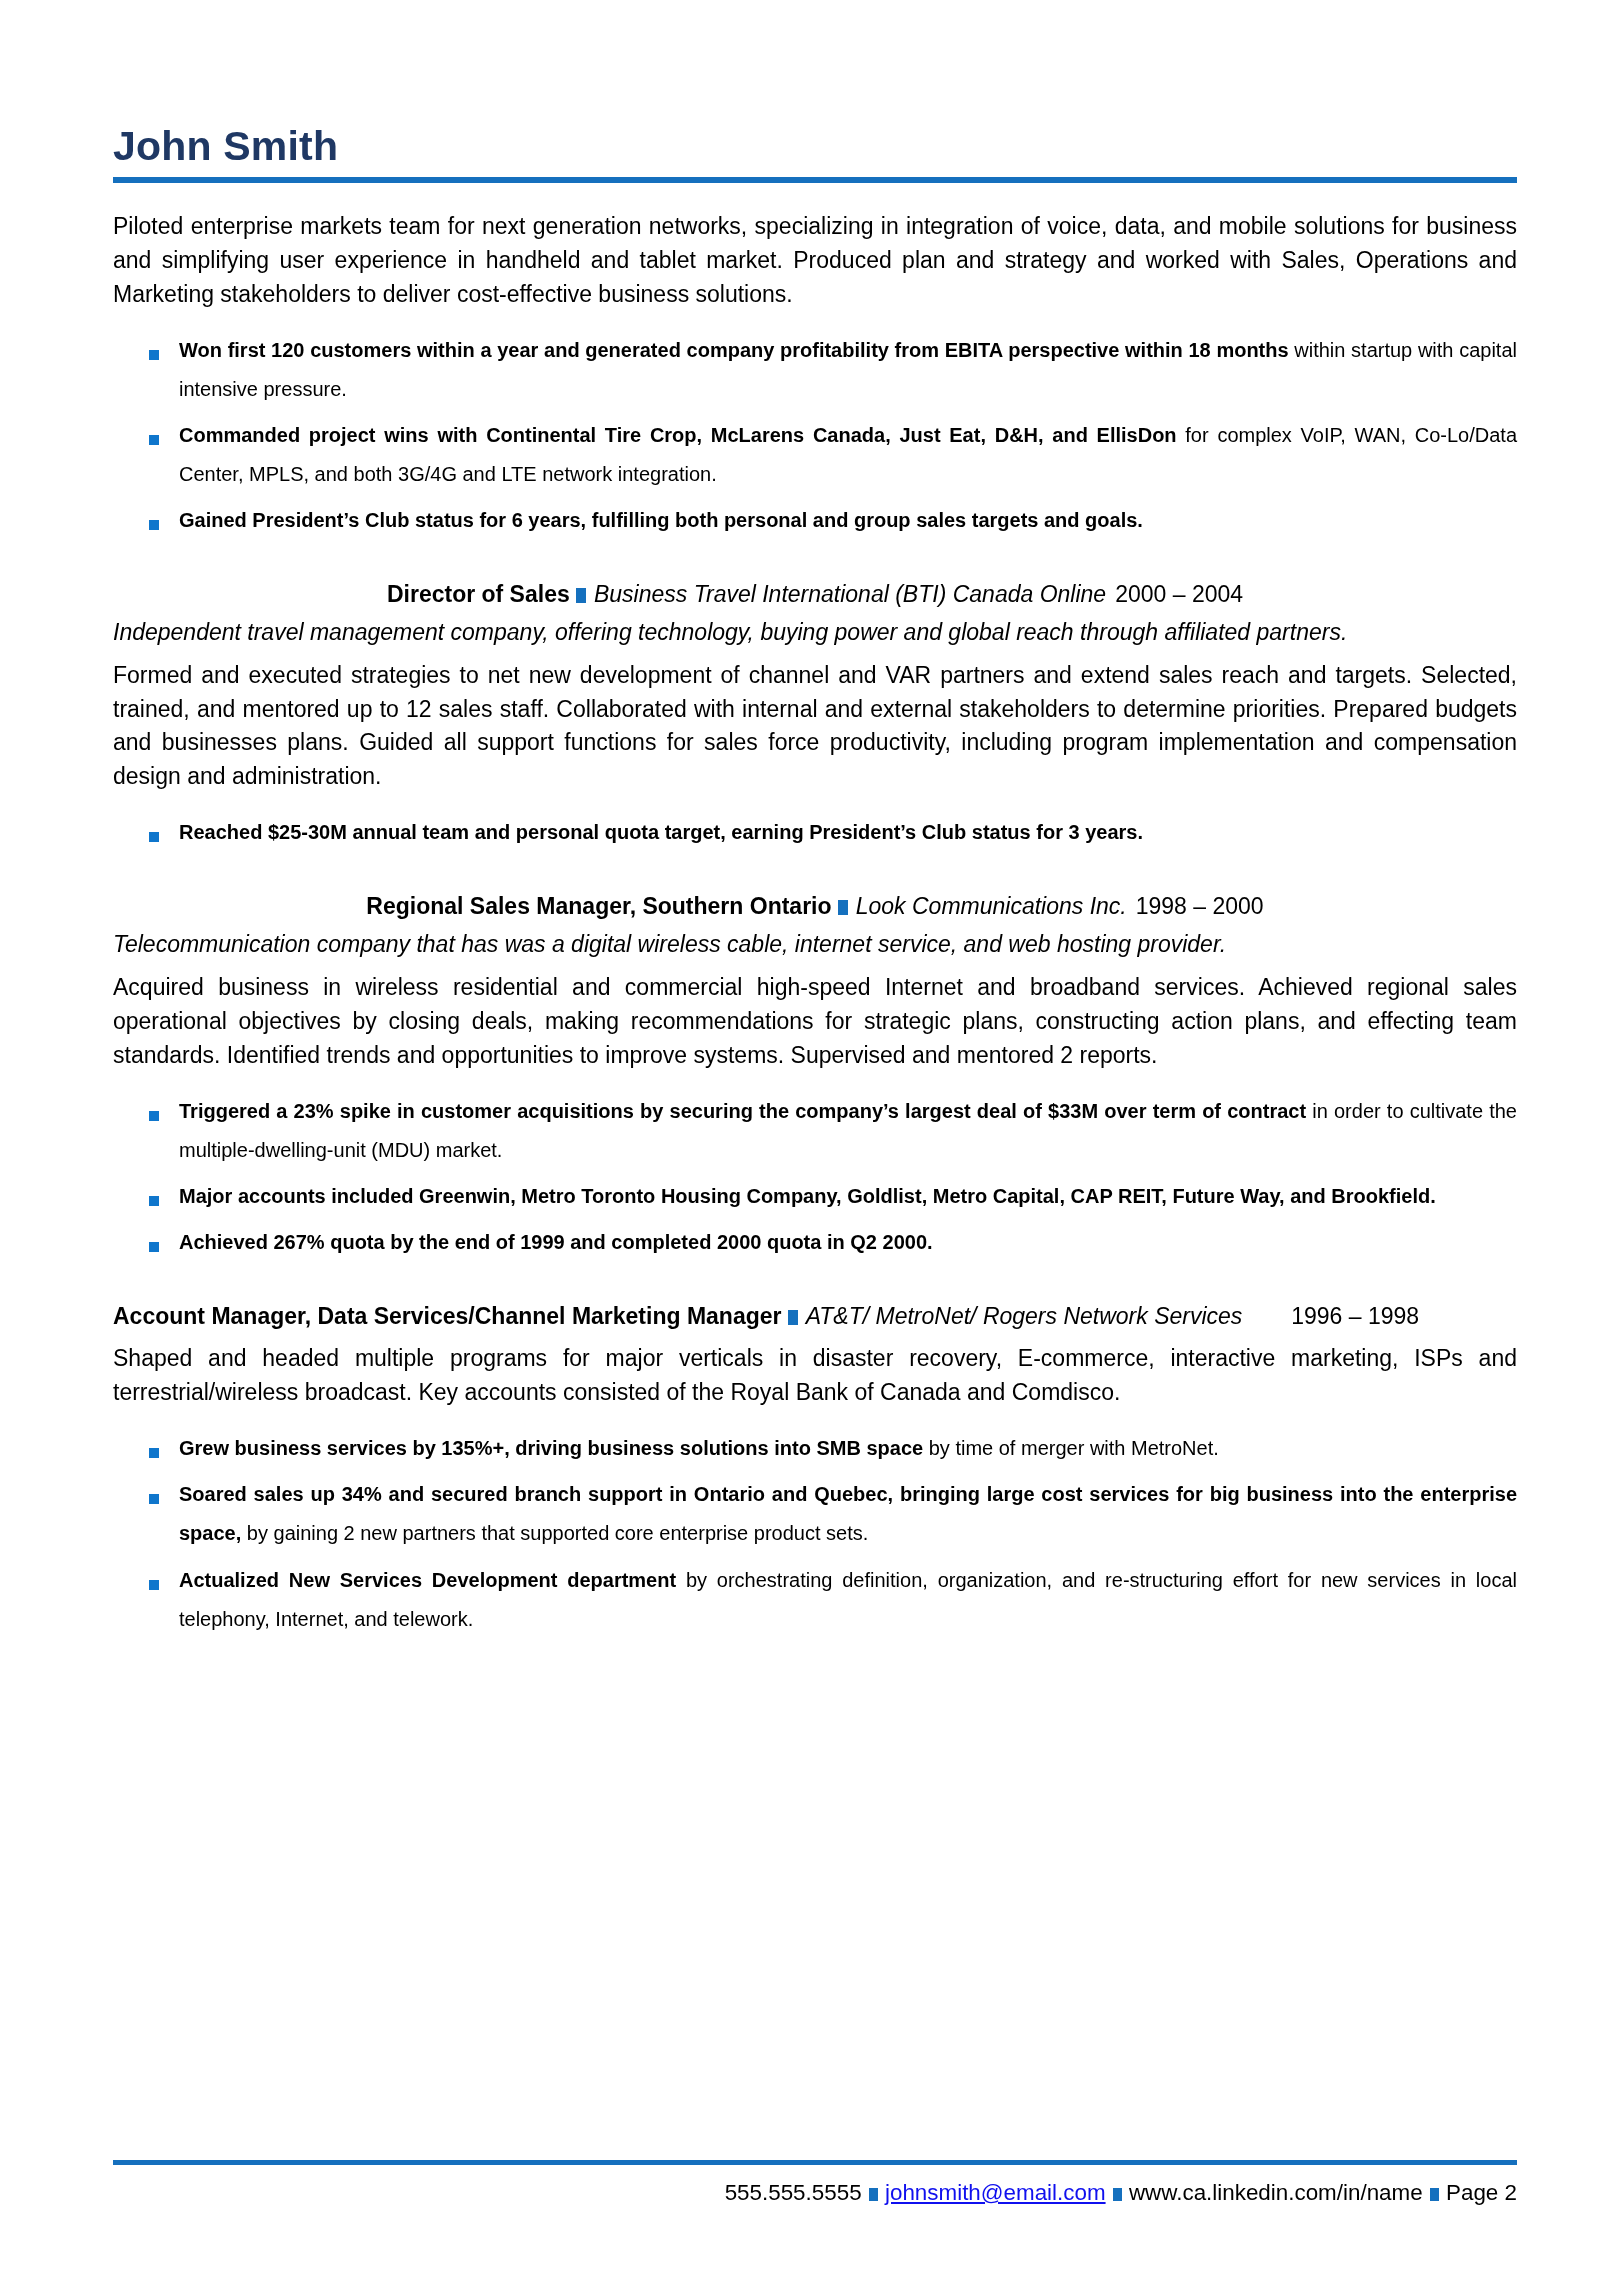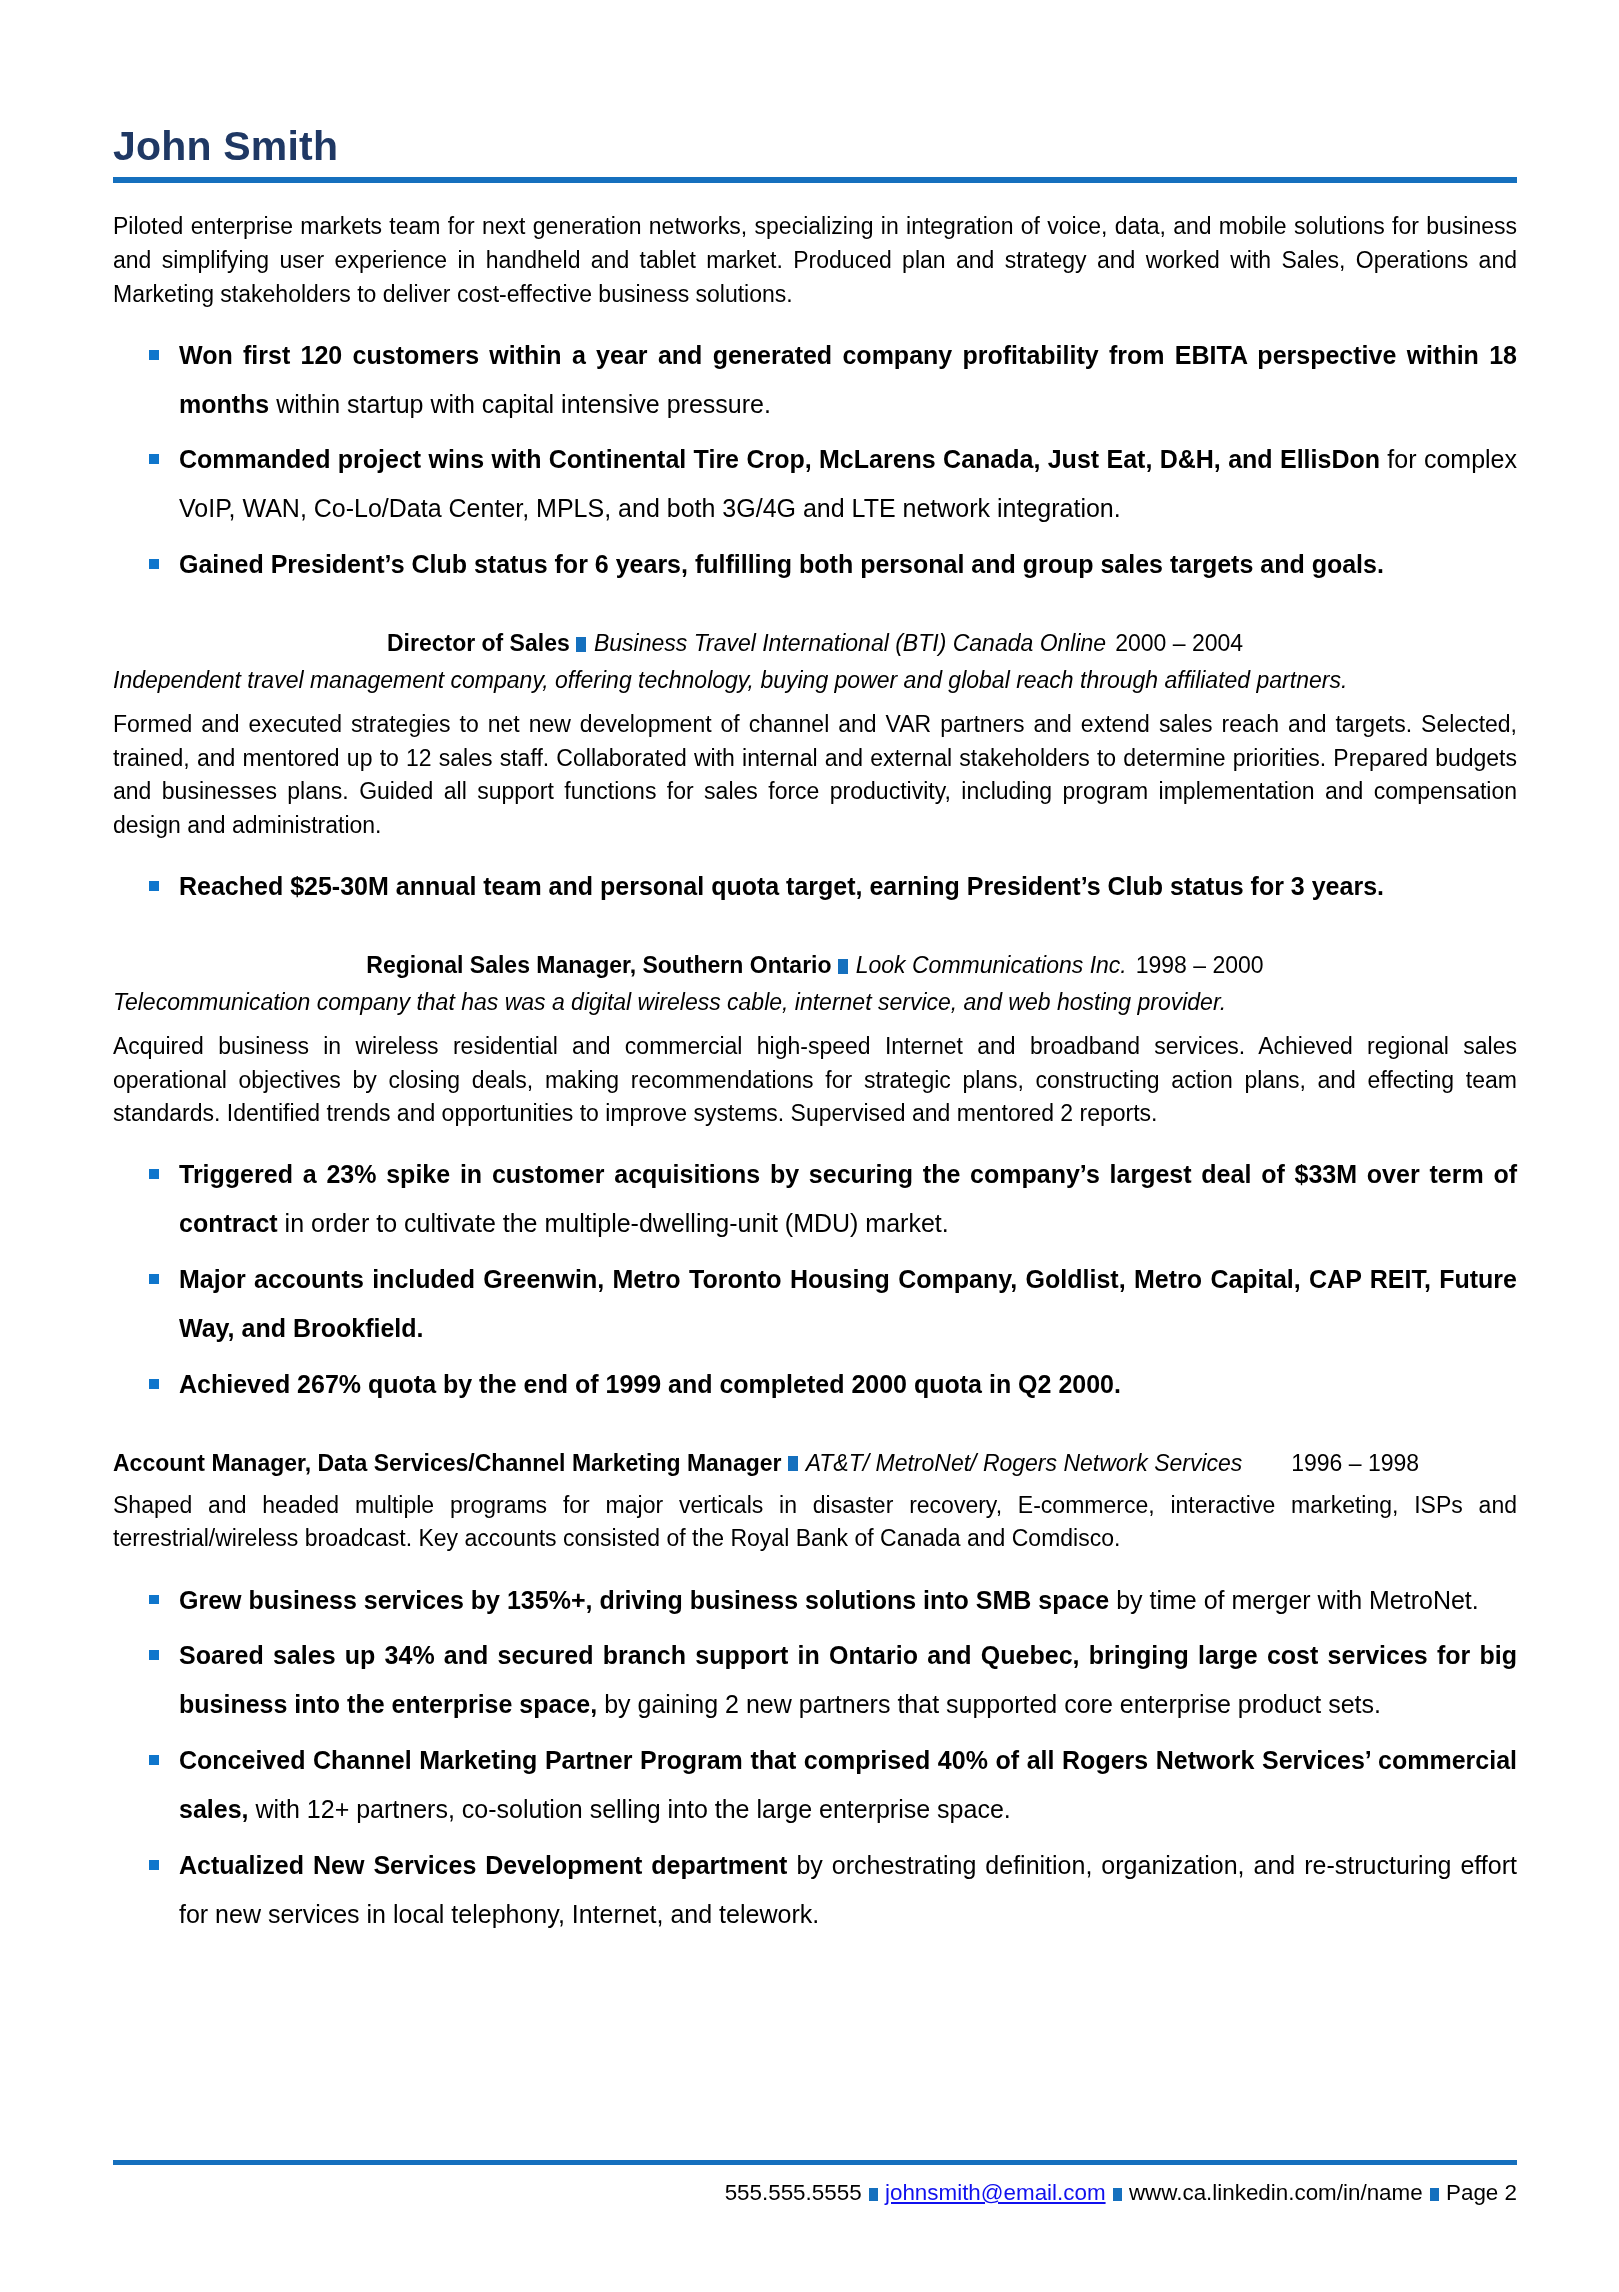--- a/index.html
+++ b/index.html
@@ -116,21 +116,21 @@
   
   .bullets {
     list-style: none;
     margin: 0;
     padding: 0;
     margin-top: 19.7px;
   }
   .bullets li {
     position: relative;
     padding-left: 66px;
-    font-size: 25px;
+    font-size: 20px;
     line-height: 1.95;
     text-align: justify;
     margin-bottom: 7.2px;
   }
   .bullets li:last-child { margin-bottom: 0; }
   .bullet-sq {
     position: absolute;
     left: 36px;
     top: 19px;
     width: 9.9px;
@@ -215,21 +215,20 @@
           </ul>
         </div>
         <div>
           <div class="job-head flow">
             <span class="job-head-left"><span class="job-title">Account Manager, Data Services/Channel Marketing Manager</span><span class="sq"></span><span class="job-company">AT&amp;T/ MetroNet/ Rogers Network Services</span>&nbsp; <span class="job-dates">1996 – 1998</span></span>
           </div>
           <div class="para tight">Shaped and headed multiple programs for major verticals in disaster recovery, E-commerce, interactive marketing, ISPs and terrestrial/wireless broadcast. Key accounts consisted of the Royal Bank of Canada and Comdisco.</div>
           <ul class="bullets">
             <li><span class="bullet-sq"></span><span class="b">Grew business services by 135%+, driving business solutions into SMB space</span><span> by time of merger with MetroNet.</span></li>
             <li><span class="bullet-sq"></span><span class="b">Soared sales up 34% and secured branch support in Ontario and Quebec, bringing large cost services for big business into the enterprise space,</span><span> by  gaining 2 new partners that supported core enterprise product sets.</span></li>
-            <li><span class="bullet-sq"></span><span class="b">Conceived Channel Marketing Partner Program that comprised 40% of all Rogers Network Services’ commercial sales,</span><span> with 12+ partners, co-solution selling into the large enterprise space.</span></li>
             <li><span class="bullet-sq"></span><span class="b">Actualized New Services Development department</span><span> by orchestrating definition, organization, and re-structuring effort for new services in local telephony, Internet, and telework.</span></li>
           </ul>
         </div>
       </div>
 
   </div>
 
   <div class="footer">
     <div class="footer-rule"></div>
     <div class="footer-line">

